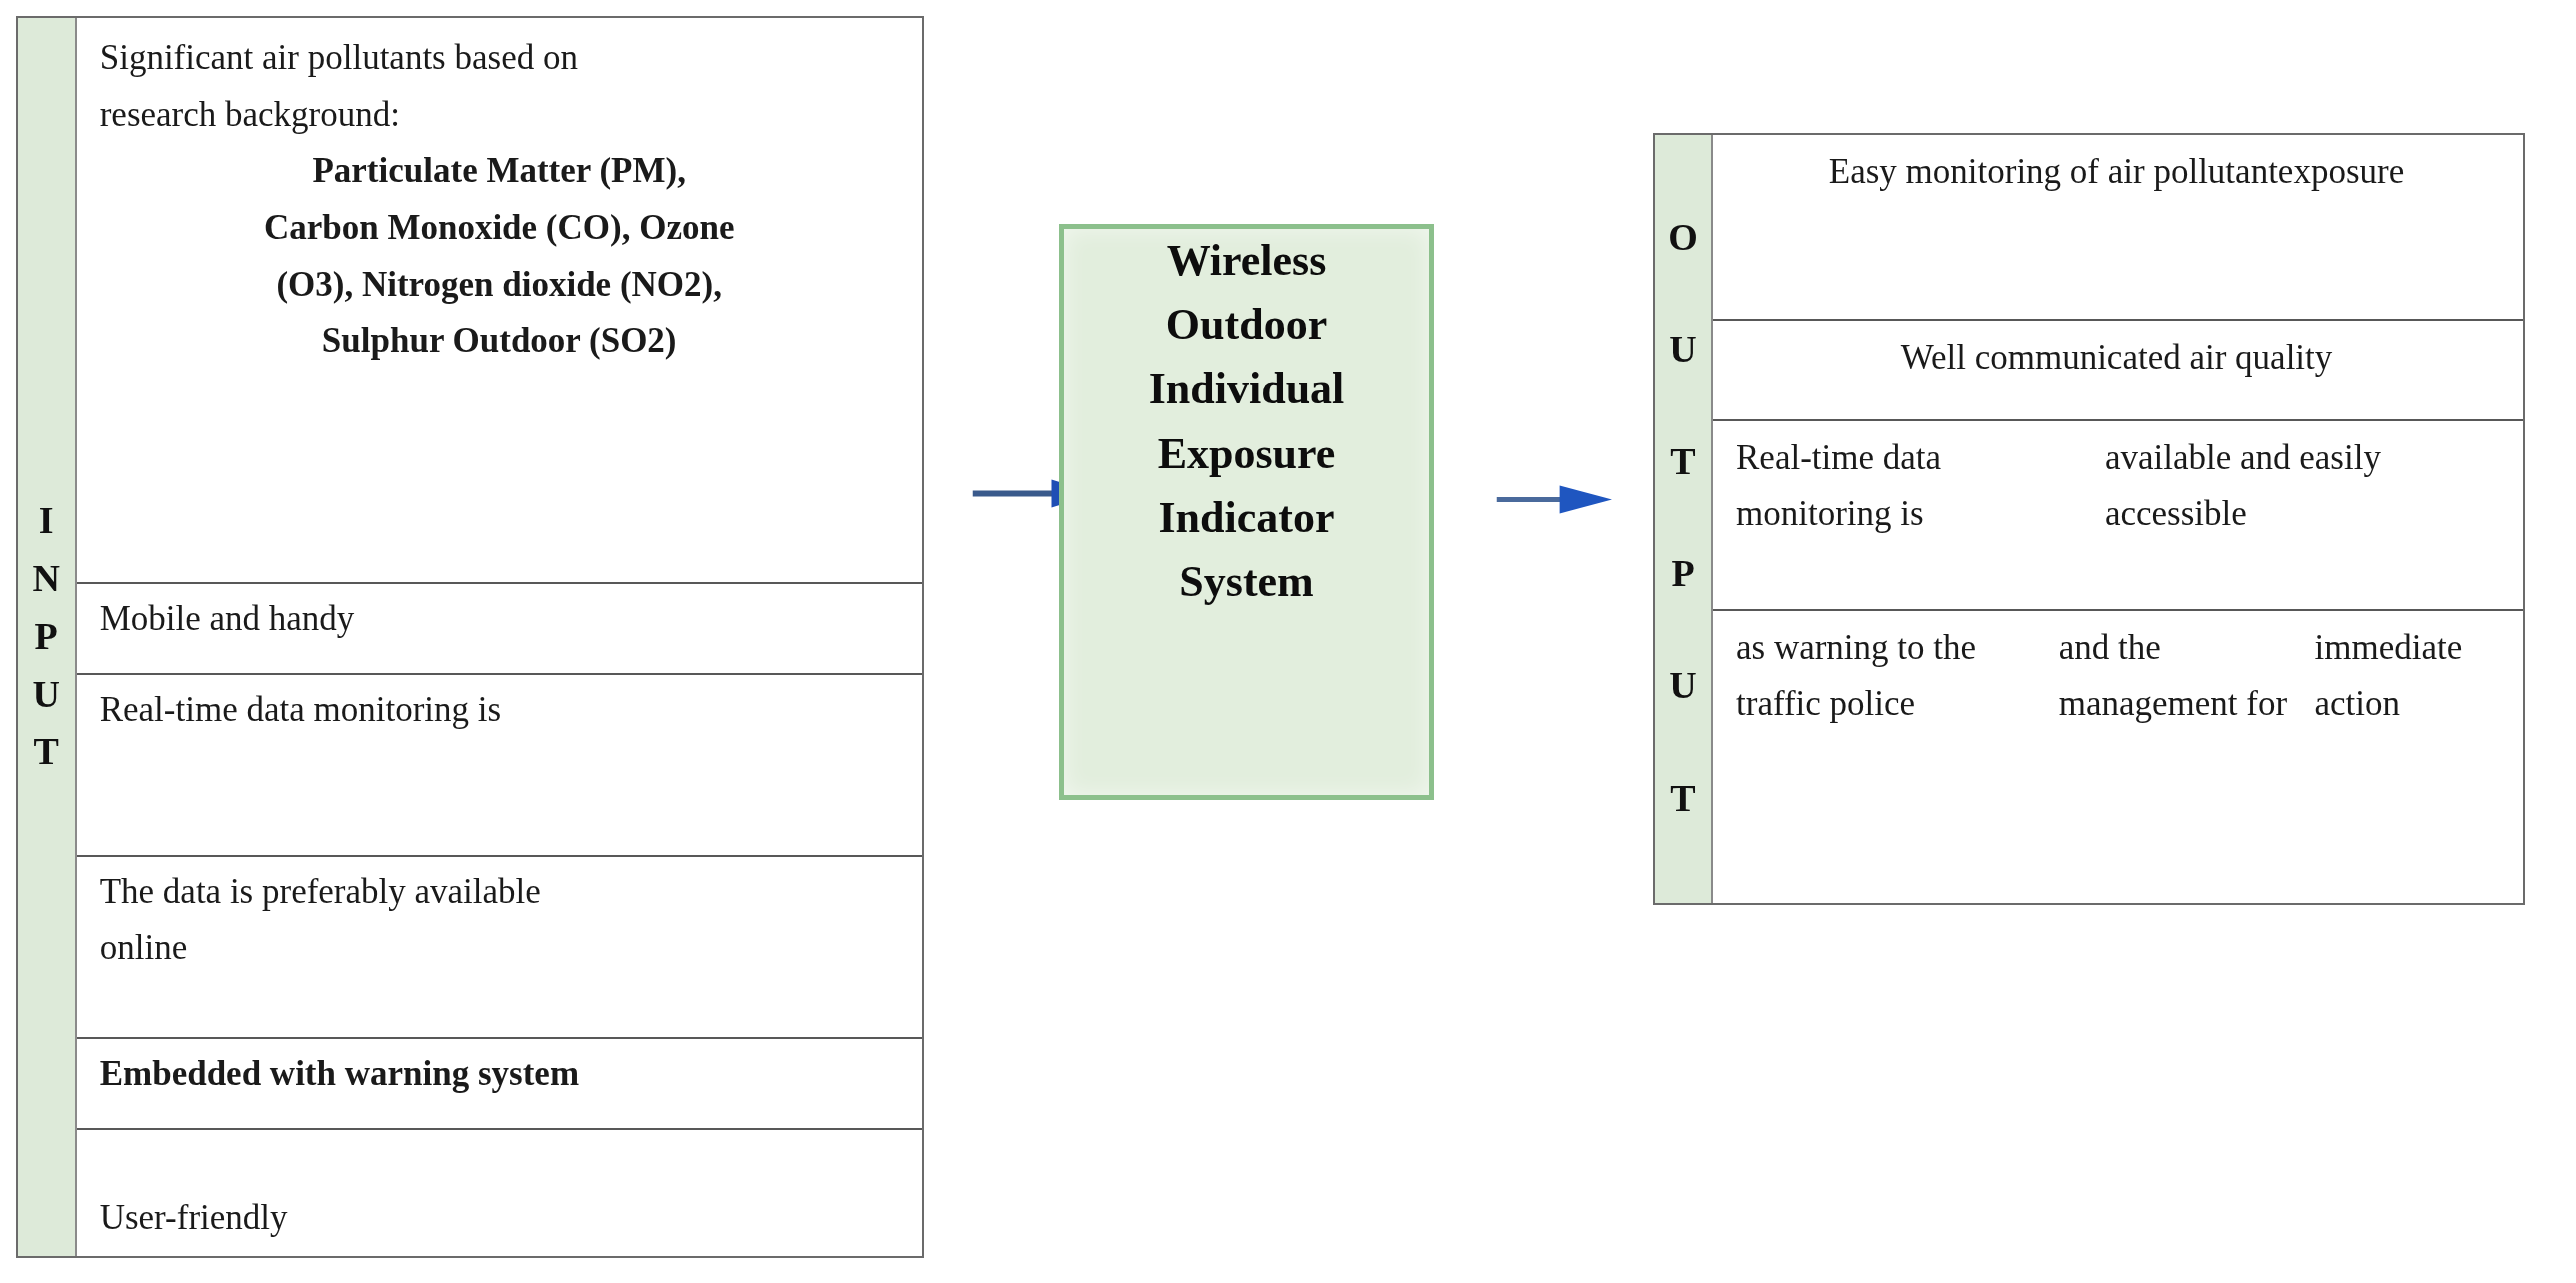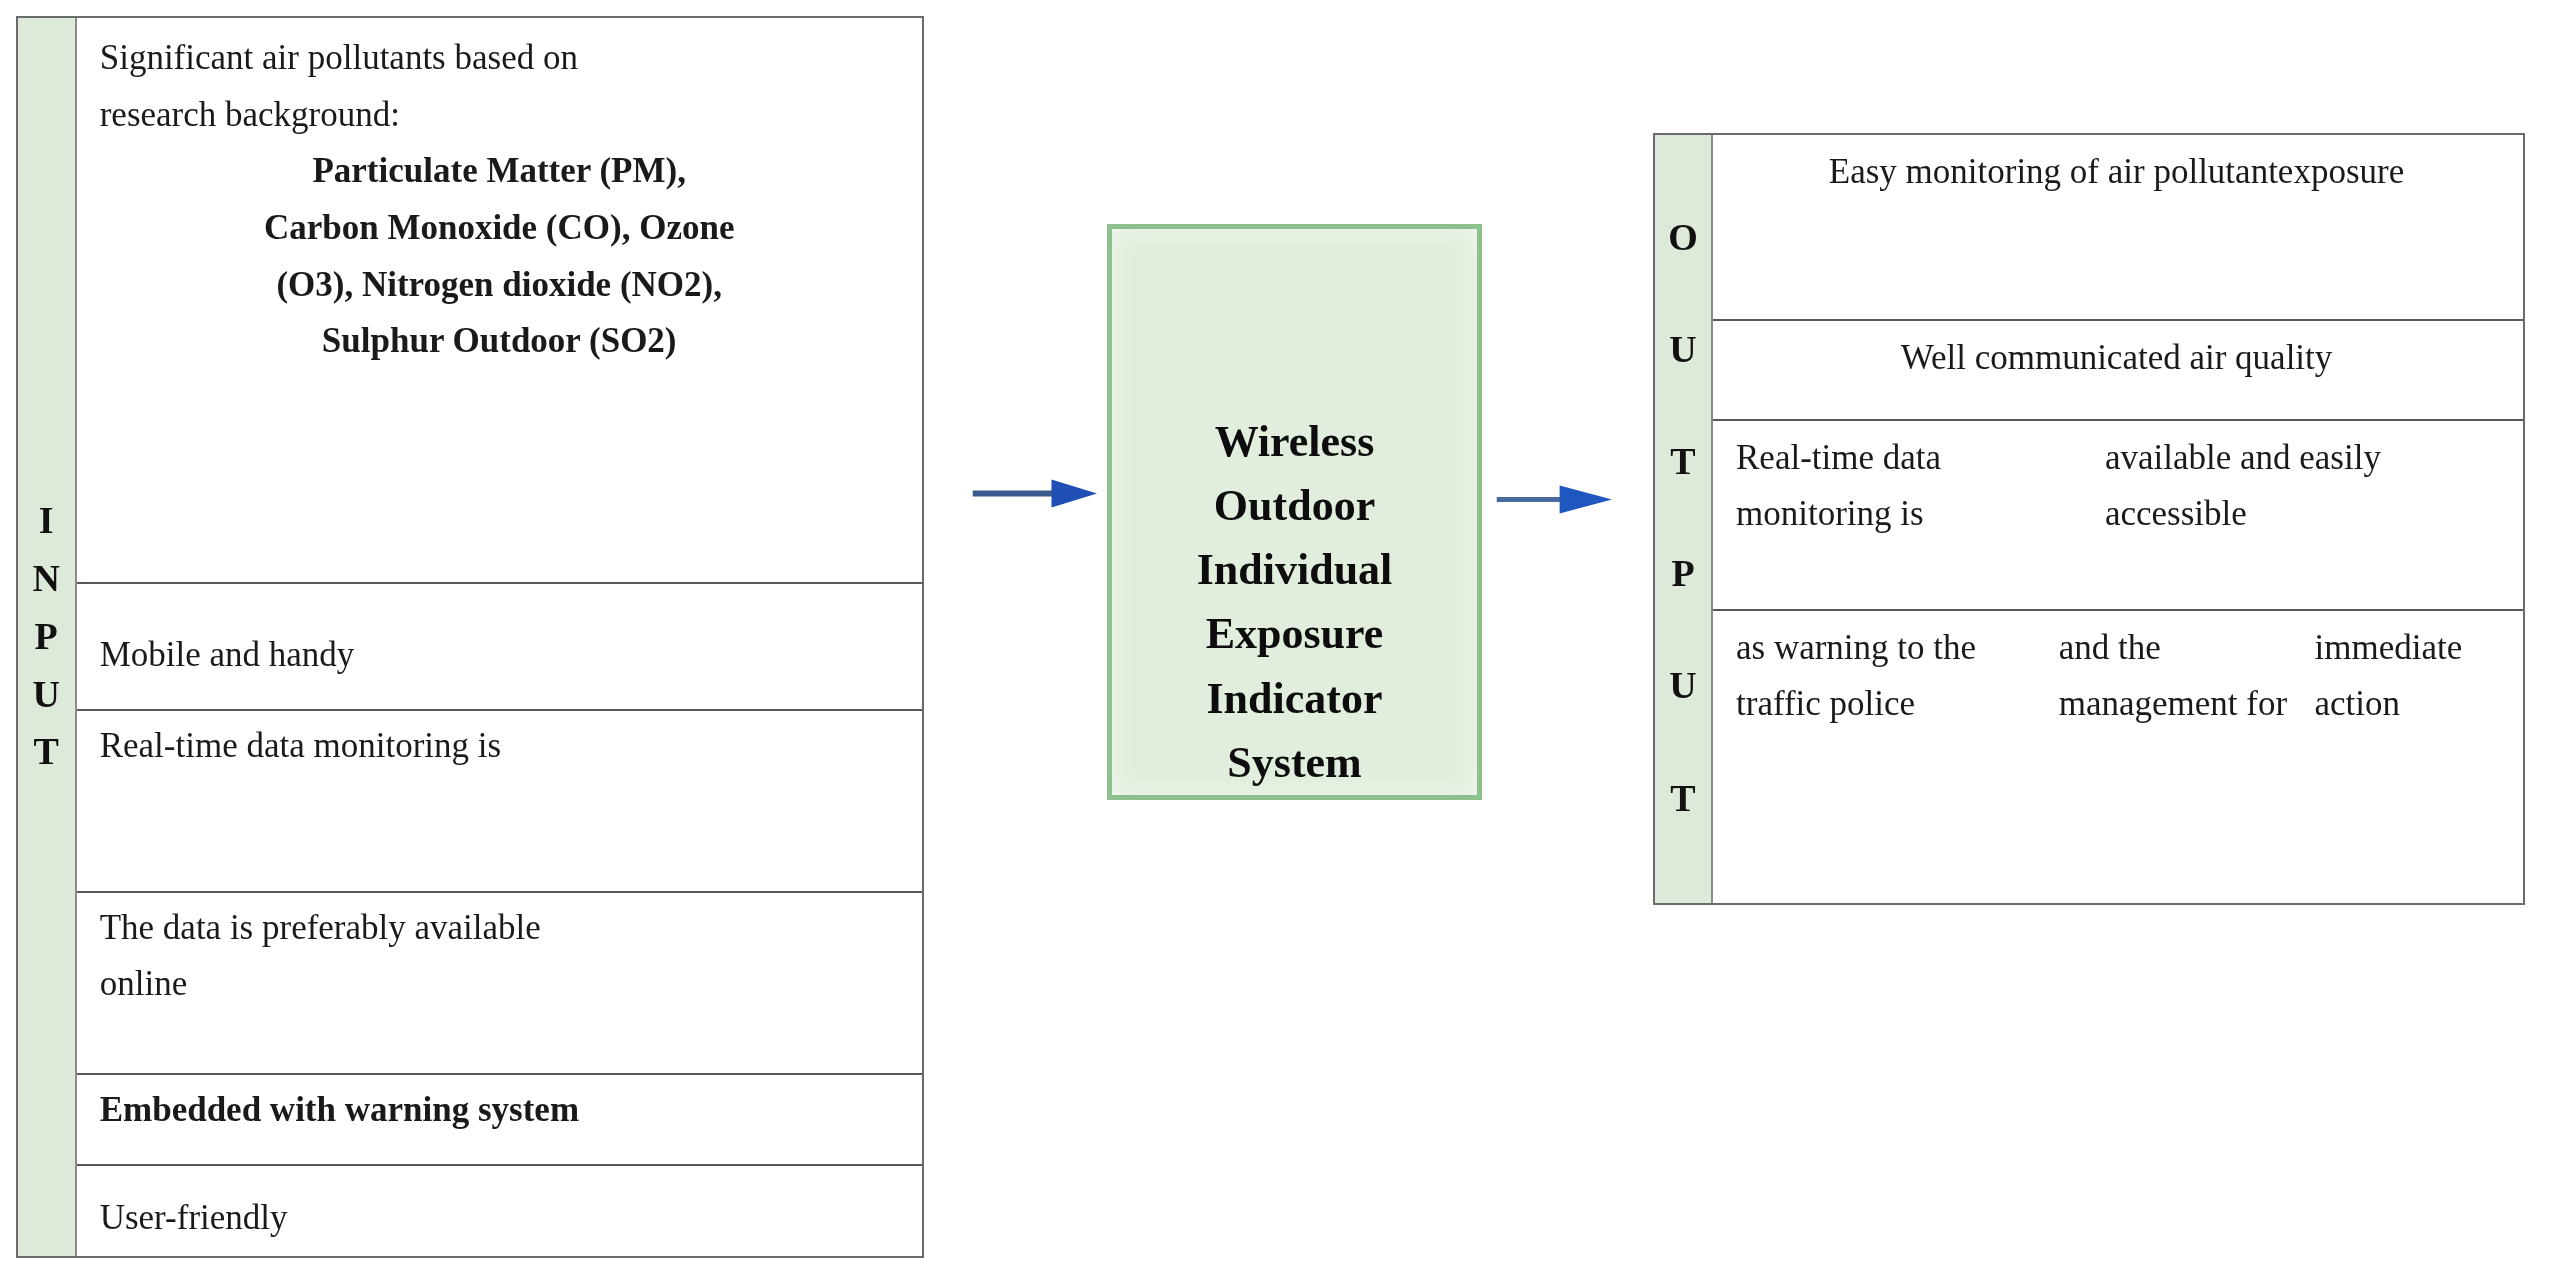--- a/index.html
+++ b/index.html
@@ -36,38 +36,38 @@
     box-sizing:border-box;
     border-bottom:2.6px solid #585858;
     padding:7px 23px 8.7px 23px;
     display:flex;flex-direction:column;justify-content:flex-start;
   }
   .in-row:last-child{border-bottom:none;}
   .in-row p{margin:0;font-size:35px;line-height:1.62;}
   .in-row p.lead{text-align:left;}
   .in-row p.bold-list{font-weight:bold;text-align:center;}
   .r-pollutants{flex:0 0 566px;padding-top:12.2px;}
-  .r-mobile{flex:0 0 91px;margin-top:36px;}
+  .r-mobile{flex:0 0 91px;}
   .r-realtime{flex:0 0 182px;}
   .r-online{flex:0 0 182px;}
   .r-embedded{flex:0 0 91px;font-weight:bold;}
   .r-friendly{flex:1 1 auto;padding-top:3.5px;justify-content:flex-end;}
 
   
   .arrow{position:absolute;height:35px;display:block;}
   #arrow-in{left:971px;top:476px;width:140px;}
   #arrow-out{left:1495px;top:482px;width:131px;}
 
   
   #center-box{
-    position:absolute;left:1107px;top:224px;width:375px;height:576px;
+    position:absolute;left:1059px;top:224px;width:375px;height:576px;
     background:#e2eedd;
     border:5.2px solid #8cc08c;
     box-sizing:border-box;
-    display:flex;align-items:flex-end;justify-content:center;
+    display:flex;align-items:flex-start;justify-content:center;
     box-shadow:inset 0 0 23px rgba(255,255,255,.55);
   }
   #center-box .ctitle{
     font-weight:bold;font-size:44px;line-height:1.46;text-align:center;
     color:#0d0d0d;padding:0 8.7px;
   }
 
   
   #output-table{
     position:absolute;left:1653px;top:133px;width:872px;height:772px;

